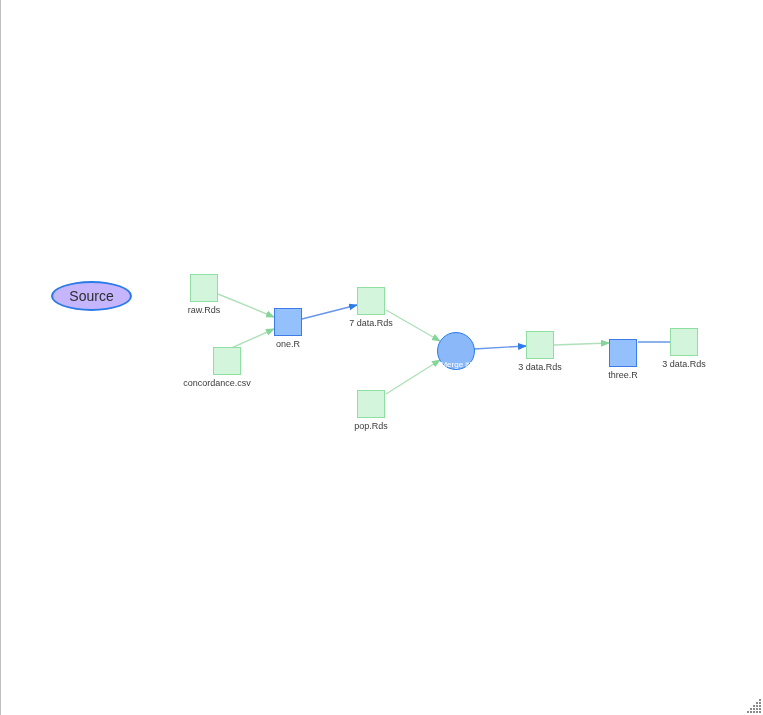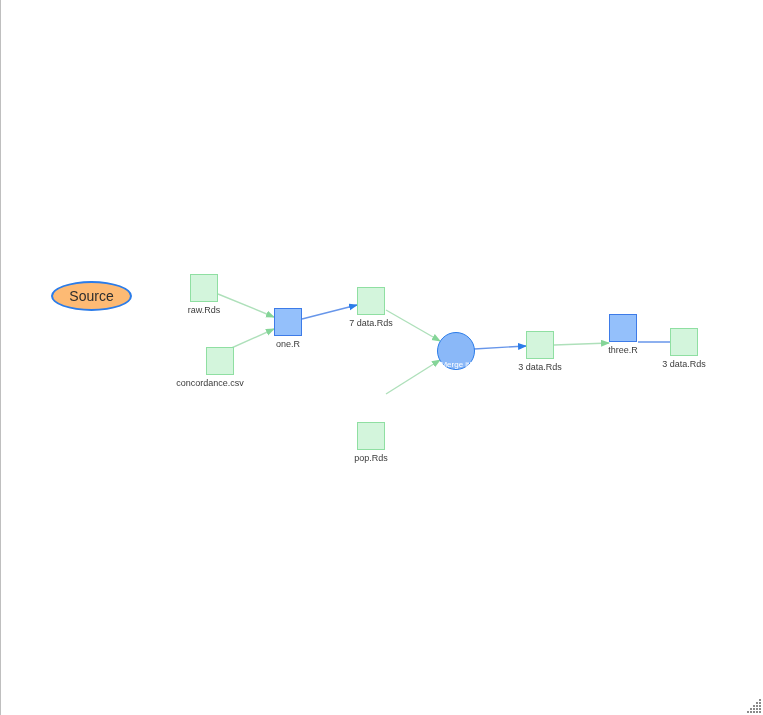--- a/index.html
+++ b/index.html
@@ -60,21 +60,21 @@
     border-radius: 50%;
     display: flex;
     align-items: center;
     justify-content: center;
     font-size: 14px;
     color: #2e2e2e;
   }
   #legend-source {
     left: 51px; top: 281px;
     width: 81px; height: 30px;
-    background: #fdba74;
+    background: #c4b5fd;
     border: 2px solid #2b7ce9;
   }
   #legend-uptodate {
     left: 40px; top: 391px;
     width: 105px; height: 32px;
     background: #cbf4d4;
     border: 2px solid #8edc9d;
   }
   #resize-grip {
     position: absolute;
@@ -111,50 +111,50 @@
 
   <div id="legend-source" class="legend-ellipse">
     <span>Source</span>
   </div>
 
   <div class="node" style="left:190px; top:274px;">
     <div class="box green"></div>
     <div class="nlabel">raw.Rds</div>
   </div>
 
-  <div class="node" style="left:186px; top:347px;padding-left:20px;">
+  <div class="node" style="left:193px; top:347px;padding-left:20px;">
     <div class="box green"></div>
     <div class="nlabel">concordance.csv</div>
   </div>
 
   <div class="node" style="left:274px; top:308px;">
     <div class="box blue"></div>
     <div class="nlabel">one.R</div>
   </div>
 
   <div class="node" style="left:357px; top:287px;">
     <div class="box green"></div>
     <div class="nlabel">7 data.Rds</div>
   </div>
 
-  <div class="node" style="left:357px; top:390px;margin-top:32px;">
+  <div class="node" style="left:357px; top:390px;">
     <div class="box green"></div>
     <div class="nlabel">pop.Rds</div>
   </div>
 
   <div class="circle-node" style="left:437px; top:332px;">
     <span class="circle-label">Merge it!</span>
   </div>
 
   <div class="node" style="left:526px; top:331px;">
     <div class="box green"></div>
     <div class="nlabel">3 data.Rds</div>
   </div>
 
-  <div class="node" style="left:609px; top:314px;text-align:center;">
+  <div class="node" style="left:609px; top:339px;text-align:center;">
     <div class="box blue"></div>
     <div class="nlabel">three.R</div>
   </div>
 
   <div class="node" style="left:670px; top:328px;text-align:center;">
     <div class="box green"></div>
     <div class="nlabel">3 data.Rds</div>
   </div>
 
   <svg id="resize-grip" width="15" height="15">

